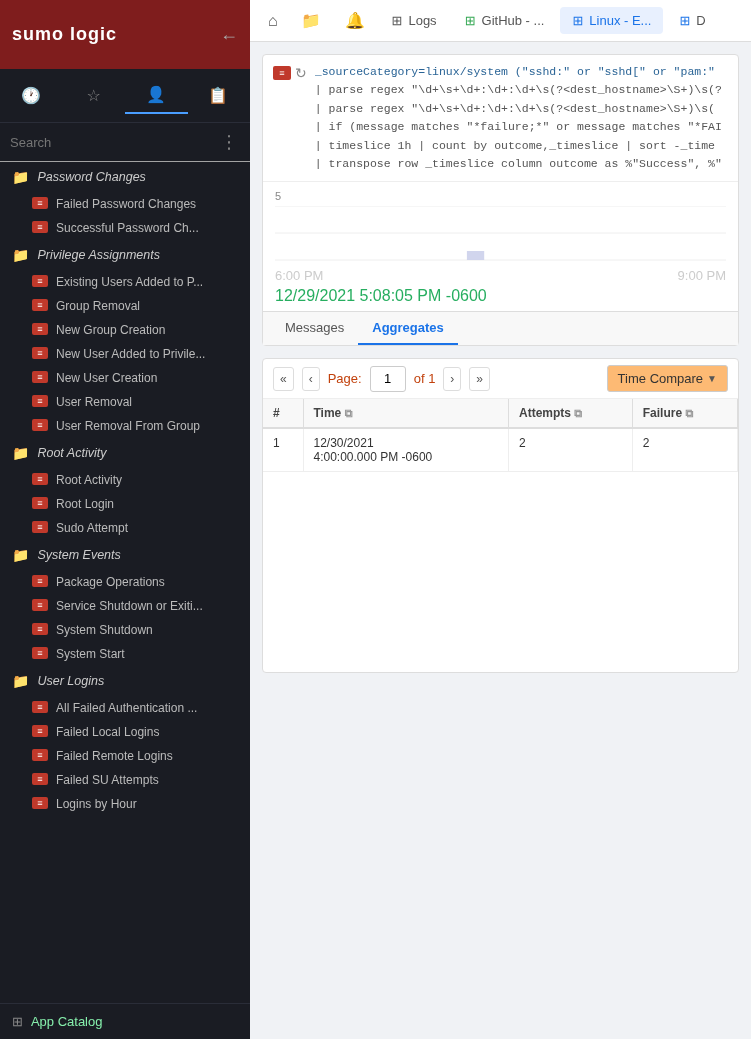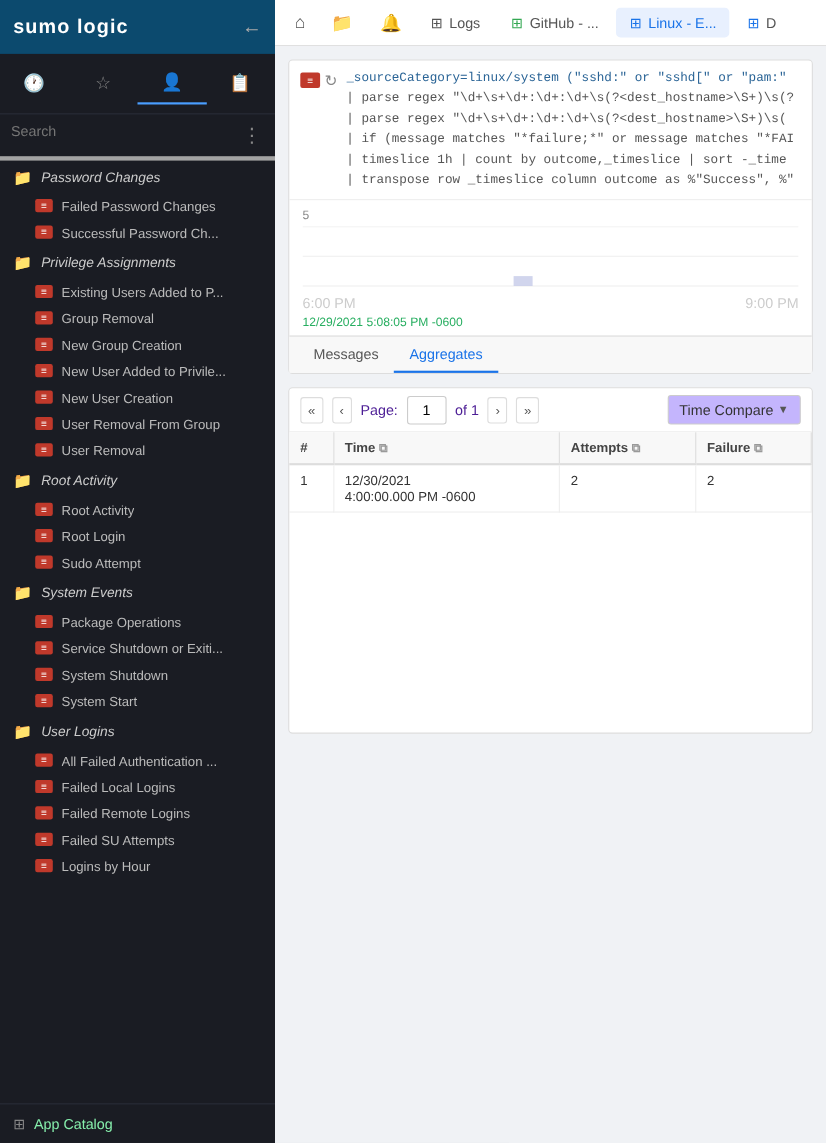--- a/index.html
+++ b/index.html
@@ -1,29 +1,29 @@
 <!DOCTYPE html>
 <html><head>
   <meta charset="utf-8">
   <style>
     * { box-sizing: border-box; margin: 0; padding: 0; }
     body { font-family: -apple-system, BlinkMacSystemFont, 'Segoe UI', sans-serif; font-size: 13px; background: #1a1c23; color: #ccc; display: flex; height: 1039px; width: 751px; overflow: hidden; }
 
     
     .sidebar { width: 250px; min-width: 250px; background: #1a1c23; display: flex; flex-direction: column; height: 100%; overflow: hidden; }
 
-    .sidebar-header { background: #0c4a6e; padding: 14px 12px; display: flex; align-items: center; justify-content: space-between; }
+    .sidebar-header { background: #7f1d1d; padding: 24px 12px; display: flex; align-items: center; justify-content: space-between; }
     .logo-text { color: #fff; font-size: 18px; font-weight: 600; letter-spacing: 1px; }
     .back-arrow { color: #aaa; font-size: 18px; cursor: pointer; }
 
     .sidebar-icons { display: flex; align-items: center; padding: 8px 0; border-bottom: 1px solid #2a2d38; }
     .sidebar-icon-btn { flex: 1; display: flex; justify-content: center; align-items: center; padding: 8px 0; cursor: pointer; color: #888; font-size: 16px; }
     .sidebar-icon-btn.active { color: #4a9eff; border-bottom: 2px solid #4a9eff; }
 
-    .sidebar-search { display: flex; align-items: flex-start; padding: 8px 10px; border-bottom: 4px solid #a3a3a3; }
+    .sidebar-search { display: flex; align-items: center; padding: 8px 10px; border-bottom: 1px solid #a3a3a3; }
     .sidebar-search input { background: transparent; border: none; color: #ccc; font-size: 13px; outline: none; flex: 1; }
     .sidebar-search .dots { color: #888; font-size: 18px; cursor: pointer; letter-spacing: 2px; }
 
     .sidebar-nav { flex: 1; overflow-y: auto; padding-bottom: 40px; }
     .sidebar-nav::-webkit-scrollbar { width: 4px; }
     .sidebar-nav::-webkit-scrollbar-thumb { background: #3a3d4a; border-radius: 2px; }
 
     .nav-folder { display: flex; align-items: center; padding: 7px 12px; cursor: pointer; color: #bbb; font-size: 12.5px; }
     .folder-icon { margin-right: 8px; font-size: 14px; color: #888; }
     .folder-label { font-weight: 500; color: #ccc; font-style: italic; }
@@ -57,36 +57,36 @@
     .q-icon::after { content: '≡'; color: #fff; font-size: 9px; }
     .q-refresh { color: #888; font-size: 14px; cursor: pointer; }
     .query-text { font-family: 'Courier New', monospace; font-size: 11.5px; color: #333; line-height: 1.6; overflow: hidden; }
     .query-line { white-space: nowrap; overflow: hidden; text-overflow: ellipsis; }
 
     
     .chart-area { padding: 8px 12px 0; border-top: 1px solid #eee; }
     .chart-y-label { font-size: 11px; color: #888; margin-bottom: 4px; }
     .chart-svg-wrap { height: 60px; position: relative; }
     .chart-x-labels { display: flex; justify-content: space-between; padding: 2px 0; }
-    .date-marker { font-size: 11px; color: #27ae60; padding: 2px 0 6px; }
+    .date-marker { font-size: 16px; color: #27ae60; padding: 2px 0 6px; }
 
     
     .tabs-bar { display: flex; align-items: center; background: #f8f8f8; border-top: 1px solid #ddd; padding: 0 8px; }
     .tab-btn { padding: 8px 14px; font-size: 13px; cursor: pointer; color: #555; border-bottom: 2px solid transparent; }
-    .tab-btn.active { color: #1a73e8; border-bottom-color: #1a73e8; font-weight: 400; }
+    .tab-btn.active { color: #1a73e8; border-bottom-color: #1a73e8; font-weight: 700; }
 
     
     .results-card { background: #fff; border: 1px solid #ddd; border-radius: 4px; }
 
     .pagination-bar { display: flex; align-items: center; padding: 6px 10px; gap: 8px; border-bottom: 1px solid #eee; }
     .pag-btn { padding: 4px 6px; cursor: pointer; color: #555; font-size: 12px; border: 1px solid #ddd; background: #fff; border-radius: 3px; }
-    .pag-label { font-size: 13px; color: #4c1d95; }
+    .pag-label { font-size: 13px; color: #c2410c; }
     .pag-input { width: 36px; height: 26px; text-align: center; border: 1px solid #ccc; border-radius: 3px; font-size: 13px; }
     .pag-spacer { flex: 1; }
-    .time-compare-btn { display: flex; align-items: center; gap: 4px; padding: 5px 10px; background: #c4b5fd; border: 1px solid #ccc; border-radius: 3px; cursor: pointer; font-size: 13px; color: #333; }
+    .time-compare-btn { display: flex; align-items: center; gap: 4px; padding: 5px 10px; background: #fdba74; border: 1px solid #ccc; border-radius: 3px; cursor: pointer; font-size: 13px; color: #333; }
     .time-compare-arrow { font-size: 10px; color: #555; }
 
     .data-table { width: 100%; border-collapse: collapse; }
     .data-table th { background: #f8f8f8; border-bottom: 2px solid #ddd; border-right: 1px solid #ddd; padding: 7px 10px; text-align: left; font-size: 12px; color: #444; font-weight: 600; white-space: nowrap; }
     .data-table th:first-child { width: 40px; }
     .data-table td { border-bottom: 1px solid #eee; border-right: 1px solid #eee; padding: 7px 10px; font-size: 12px; color: #333; vertical-align: top; }
     .col-icon { font-size: 11px; color: #999; cursor: pointer; }
 
     .empty-area { height: 200px; }
   </style>
@@ -143,25 +143,25 @@
       <div class="nav-item">
         <div class="nav-item-icon"></div>
         <span class="nav-item-label">New User Added to Privile...</span>
       </div>
       <div class="nav-item">
         <div class="nav-item-icon"></div>
         <span class="nav-item-label">New User Creation</span>
       </div>
       <div class="nav-item">
         <div class="nav-item-icon"></div>
+        <span class="nav-item-label">User Removal</span>
+      </div>
+      <div class="nav-item">
+        <div class="nav-item-icon"></div>
         <span class="nav-item-label">User Removal From Group</span>
-      </div>
-      <div class="nav-item">
-        <div class="nav-item-icon"></div>
-        <span class="nav-item-label">User Removal</span>
       </div>
       <div class="nav-folder">
         <span class="folder-icon">📁</span>
         <span class="folder-label">Root Activity</span>
       </div>
       <div class="nav-item">
         <div class="nav-item-icon"></div>
         <span class="nav-item-label">Root Activity</span>
       </div>
       <div class="nav-item">

